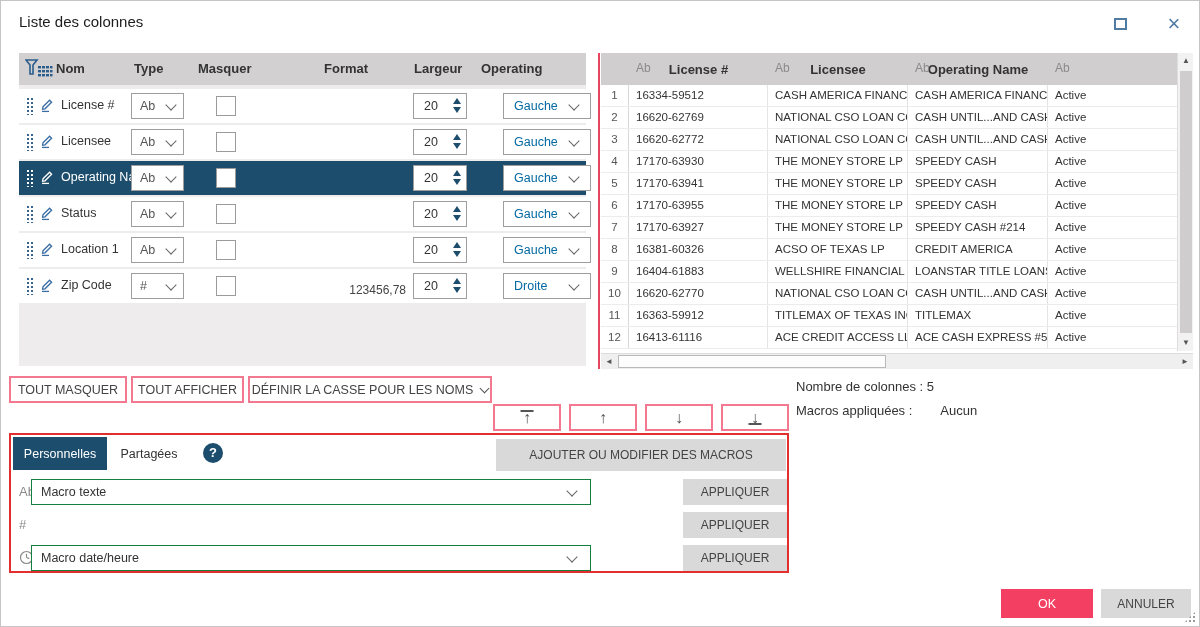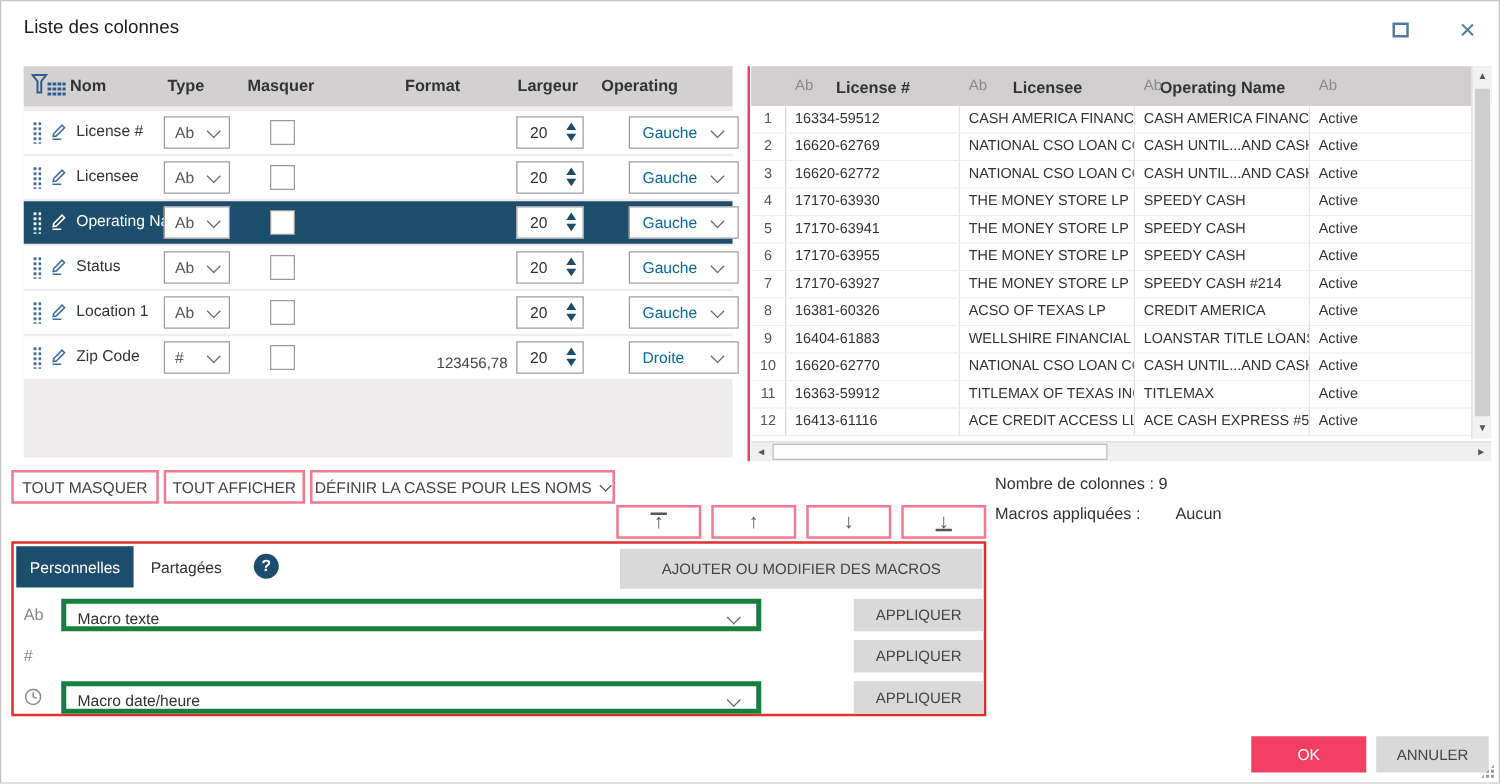--- a/index.html
+++ b/index.html
@@ -82,21 +82,21 @@
   .tab { position:absolute; top:2px; height:33px; display:flex; align-items:center; justify-content:center; font-size:12.5px; cursor:pointer; }
   .tab-perso { left:2px; width:94px; background:#1d4d6c; color:#fff; }
   .tab-part  { left:96px; width:84px; background:#fff; color:#333; }
   .help { position:absolute; left:192px; top:8px; width:20px; height:20px; border-radius:50%; background:#1d4d6c; color:#fff;
       font-size:13px; font-weight:bold; text-align:center; line-height:20px; cursor:pointer; }
   .gray-btn { background:#d9d9d9; color:#444; display:flex; align-items:center; justify-content:center; font-size:12px; cursor:pointer; }
   .add-macros { position:absolute; left:485px; top:4px; width:290px; height:32px; }
   .macro-row { position:absolute; left:0; width:100%; height:27px; }
   .mr0{top:44px;} .mr1{top:77px;} .mr2{top:110px;}
   .m-icon { position:absolute; left:8px; top:5px; font-size:13px; color:#8a8a8a; }
-  .m-dd { position:absolute; left:38px; top:0; width:560px; height:26px; background:#fff; border:4px solid #15803d;
+  .m-dd { position:absolute; left:20px; top:0; width:560px; height:26px; background:#fff; border:1px solid #15803d;
       font-size:12.5px; color:#333; padding:5px 0 0 9px; }
   .m-dd .chev { right:14px; top:7px; }
   .m-apply { position:absolute; left:672px; top:0; width:104px; height:26px; }
 
   
   .btn-ok { position:absolute; left:1000px; top:588px; width:92px; height:29px; background:#f33f61; color:#fff;
       font-size:12.5px; display:flex; align-items:center; justify-content:center; cursor:pointer; }
   .btn-cancel { position:absolute; left:1100px; top:588px; width:90px; height:29px; }
   .grip { position:absolute; right:3px; bottom:3px; width:12px; height:12px;
       background-image:radial-gradient(circle,#9a9a9a 1.2px,transparent 1.3px); background-size:4px 4px;
@@ -395,21 +395,21 @@
   <div class="pink-btn move-btn m1">
       <span>↑</span>
     </div>
   <div class="pink-btn move-btn m2">
       <span>↓</span>
     </div>
   <div class="pink-btn move-btn m3 bar-bot">
       <span>↓</span>
     </div>
 
-  <div class="info1">Nombre de colonnes : 9</div>
+  <div class="info1">Nombre de colonnes : 5</div>
   <div class="info2">
     <span>Macros appliquées :</span><span class="val">Aucun</span>
   </div>
 
   <div class="macro-panel">
     <div class="tab tab-perso">
         <span>Personnelles</span>
       </div>
     <div class="tab tab-part">
         <span>Partagées</span>

